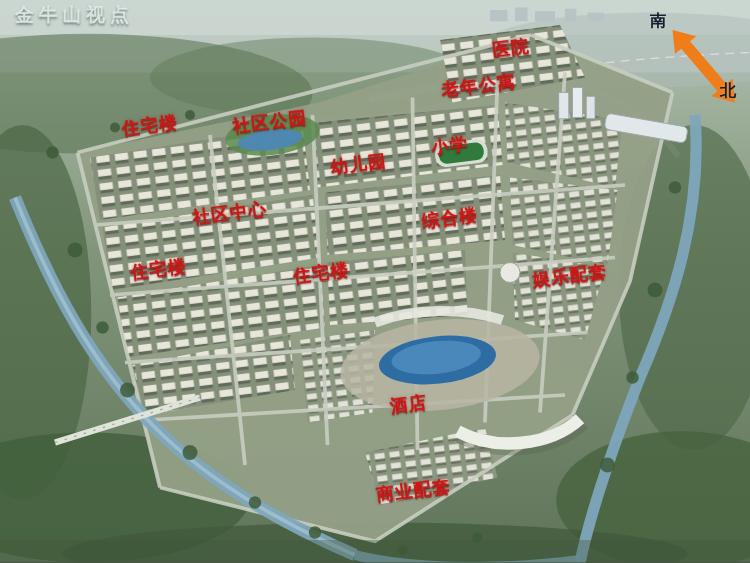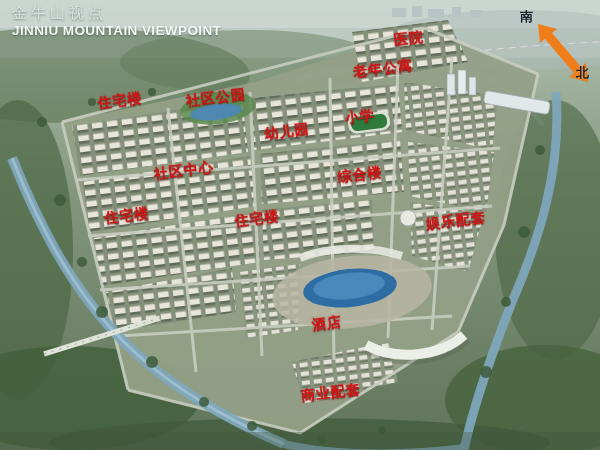--- a/index.html
+++ b/index.html
@@ -4,21 +4,21 @@
 <style>
   html,body{margin:0;padding:0;background:#1d241f;}
   .stage{
     position:relative;width:600px;height:450px;overflow:hidden;
     font-family:"Liberation Sans","DejaVu Sans",sans-serif;
     background:#7e9276;
   }
   .scene{position:absolute;left:0;top:0;width:600px;height:450px;display:block;}
   .title-block{position:absolute;left:12px;top:4px;line-height:1.25;pointer-events:none;}
   .title-cn{
-    font-size:15px;font-weight:normal;letter-spacing:4px;
+    font-size:15px;font-weight:bold;letter-spacing:4px;
     color:rgba(228,236,233,0.88);text-shadow:0 1px 2px rgba(40,60,55,0.55);
   }
   .title-en{
     font-size:13.5px;font-weight:bold;letter-spacing:0.4px;
     color:#f3f7f6;text-shadow:0 1px 2px rgba(40,60,55,0.55);
   }
   .compass{position:absolute;right:0;top:0;width:90px;height:102px;}
   .compass svg{position:absolute;left:0;top:0;}
   .compass-label{
     position:absolute;font-size:13px;font-weight:bold;color:#16202c;
@@ -165,21 +165,20 @@
         <circle cx="382" cy="430" r="4"></circle>
       <circle cx="42" cy="122" r="5"></circle>
         <circle cx="92" cy="102" r="4"></circle>
         <circle cx="152" cy="92" r="4"></circle>
     </g>
     <rect y="432" width="600" height="18" fill="#3f5639" opacity="0.35"></rect>
   </svg>
 
   <div class="title-block">
     <div class="title-cn">金牛山视点</div>
-    <div class="title-en">JINNIU MOUNTAIN VIEWPOINT</div>
   </div>
 
   <div class="compass">
     <svg width="90" height="102" viewBox="0 0 90 102" xmlns="http://www.w3.org/2000/svg">
       <polygon points="28,24 30,43 35,39 64,73 59,77 78,82 76,63 71,67 42,33 47,29" fill="#EF7D1A"></polygon>
     </svg>
     <span class="compass-label compass-south">南</span>
     <span class="compass-label compass-north">北</span>
   </div>
 

